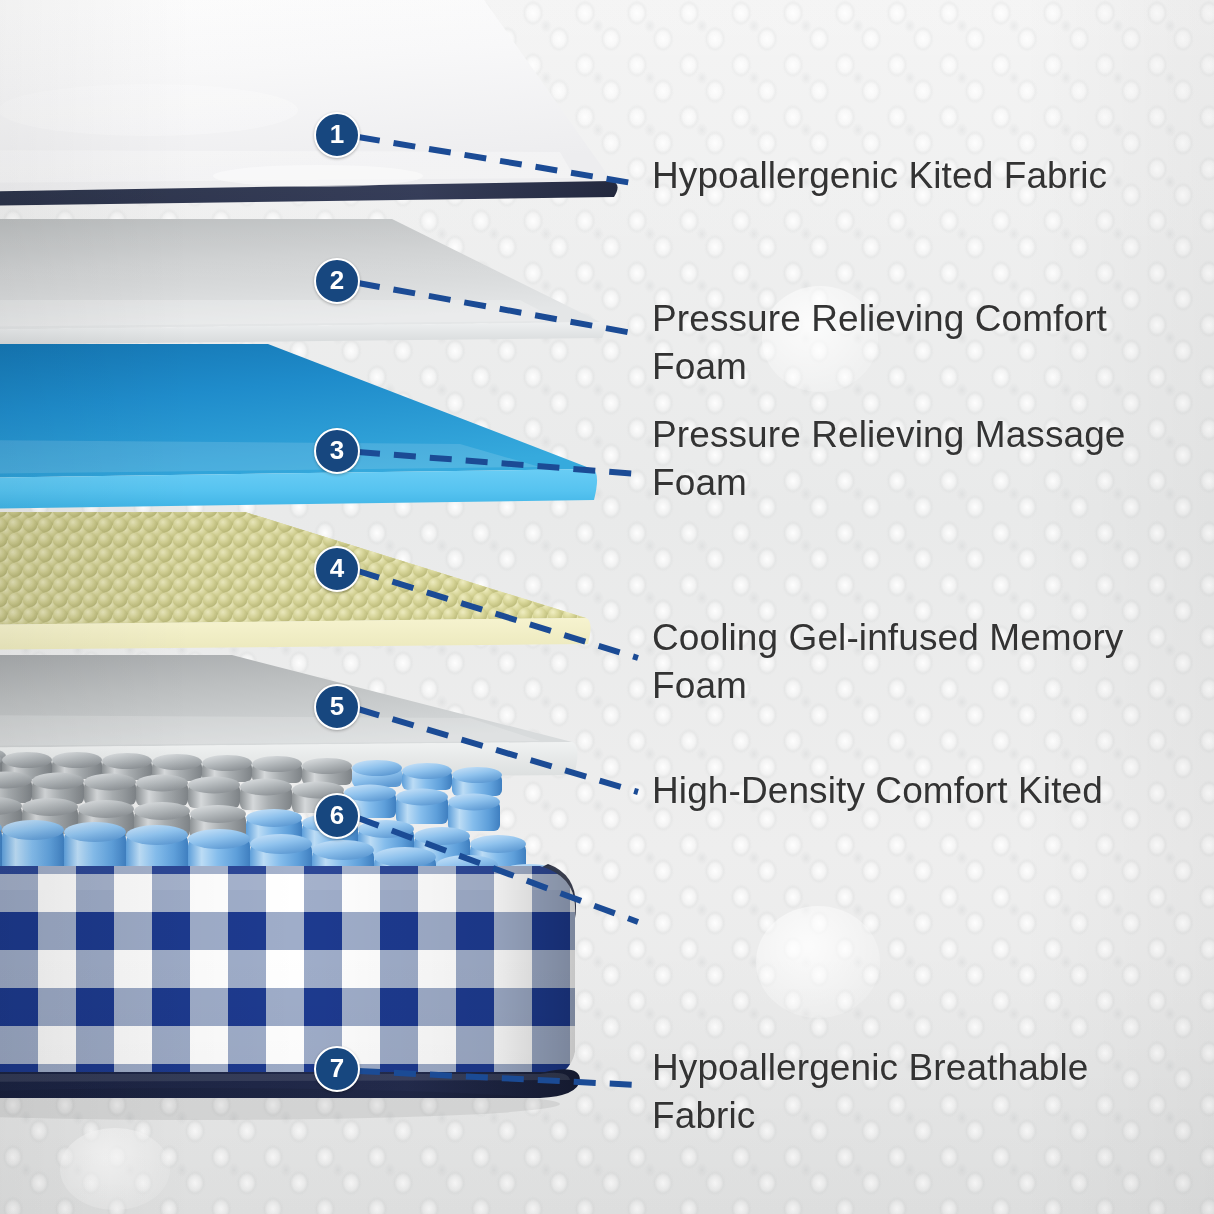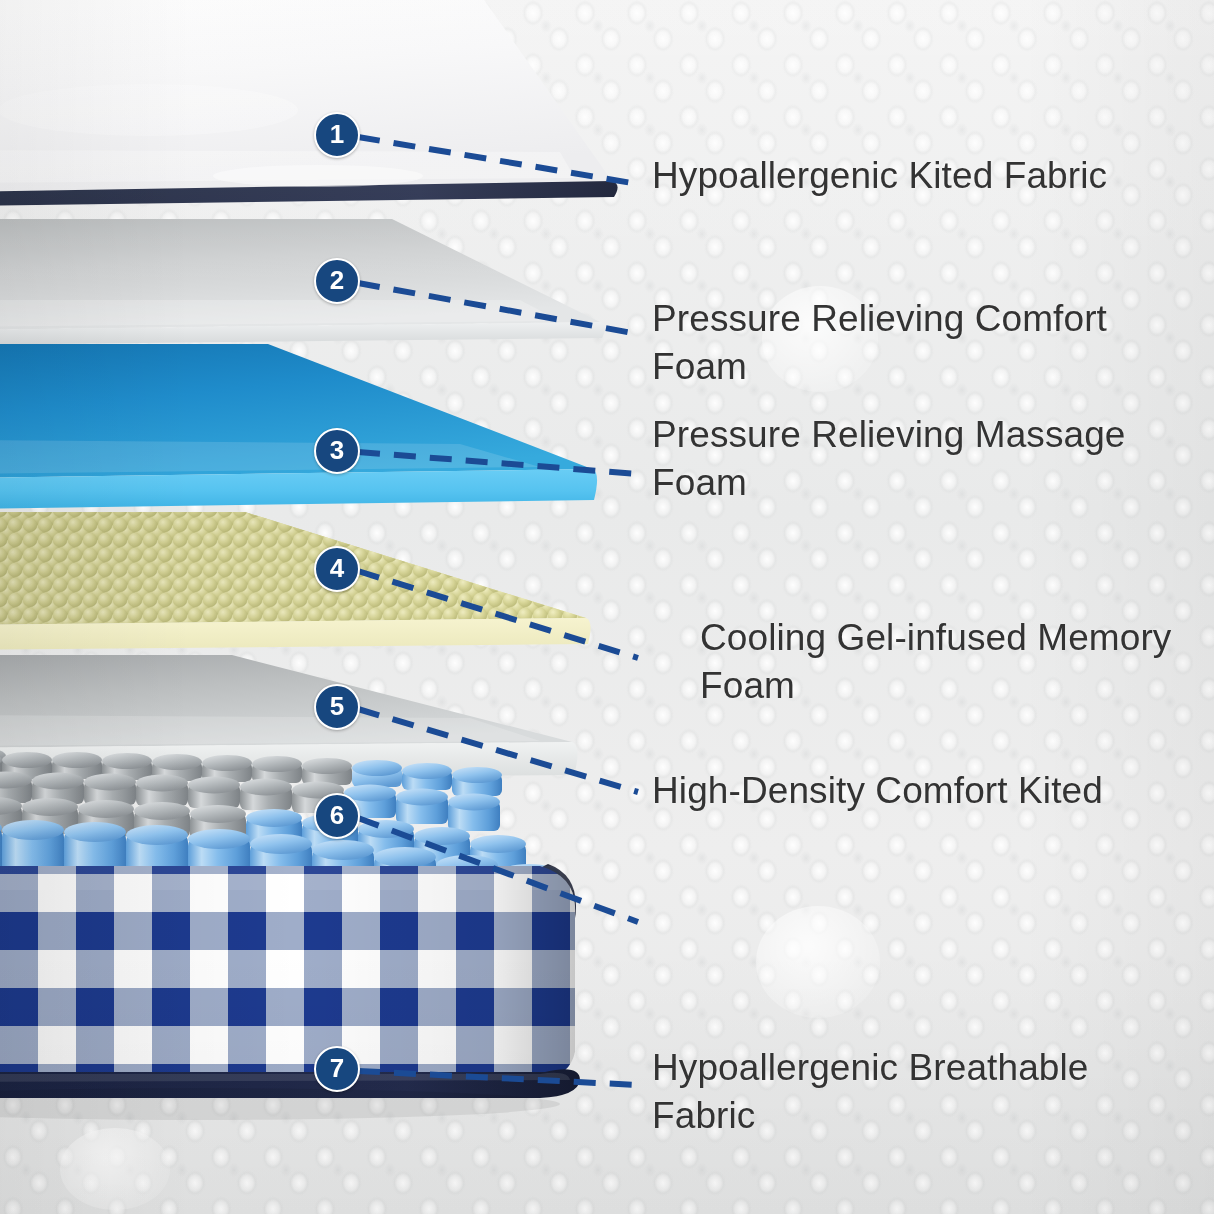--- a/index.html
+++ b/index.html
@@ -509,20 +509,20 @@
   <div class="badge" style="left:314px;top:546px;">4</div>
   <div class="badge" style="left:314px;top:684px;">5</div>
   <div class="badge" style="left:314px;top:793px;">6</div>
   <div class="badge" style="left:314px;top:1046px;">7</div>
 
   <div class="label" style="top:152px;">Hypoallergenic Kited Fabric</div>
   <div class="label" style="top:295px;">Pressure Relieving Comfort
 Foam</div>
   <div class="label" style="top:411px;">Pressure Relieving Massage
 Foam</div>
-  <div class="label" style="top:614px;margin-left:48px;">Cooling Gel-infused Memory
+  <div class="label" style="top:614px;">Cooling Gel-infused Memory
 Foam</div>
   <div class="label" style="top:767px;">High-Density Comfort Kited</div>
   <div class="label" style="top:1044px;">Hypoallergenic Breathable
 Fabric</div>
 
   <div class="bg-vignette"></div>
 </div>
 
 </body></html>

